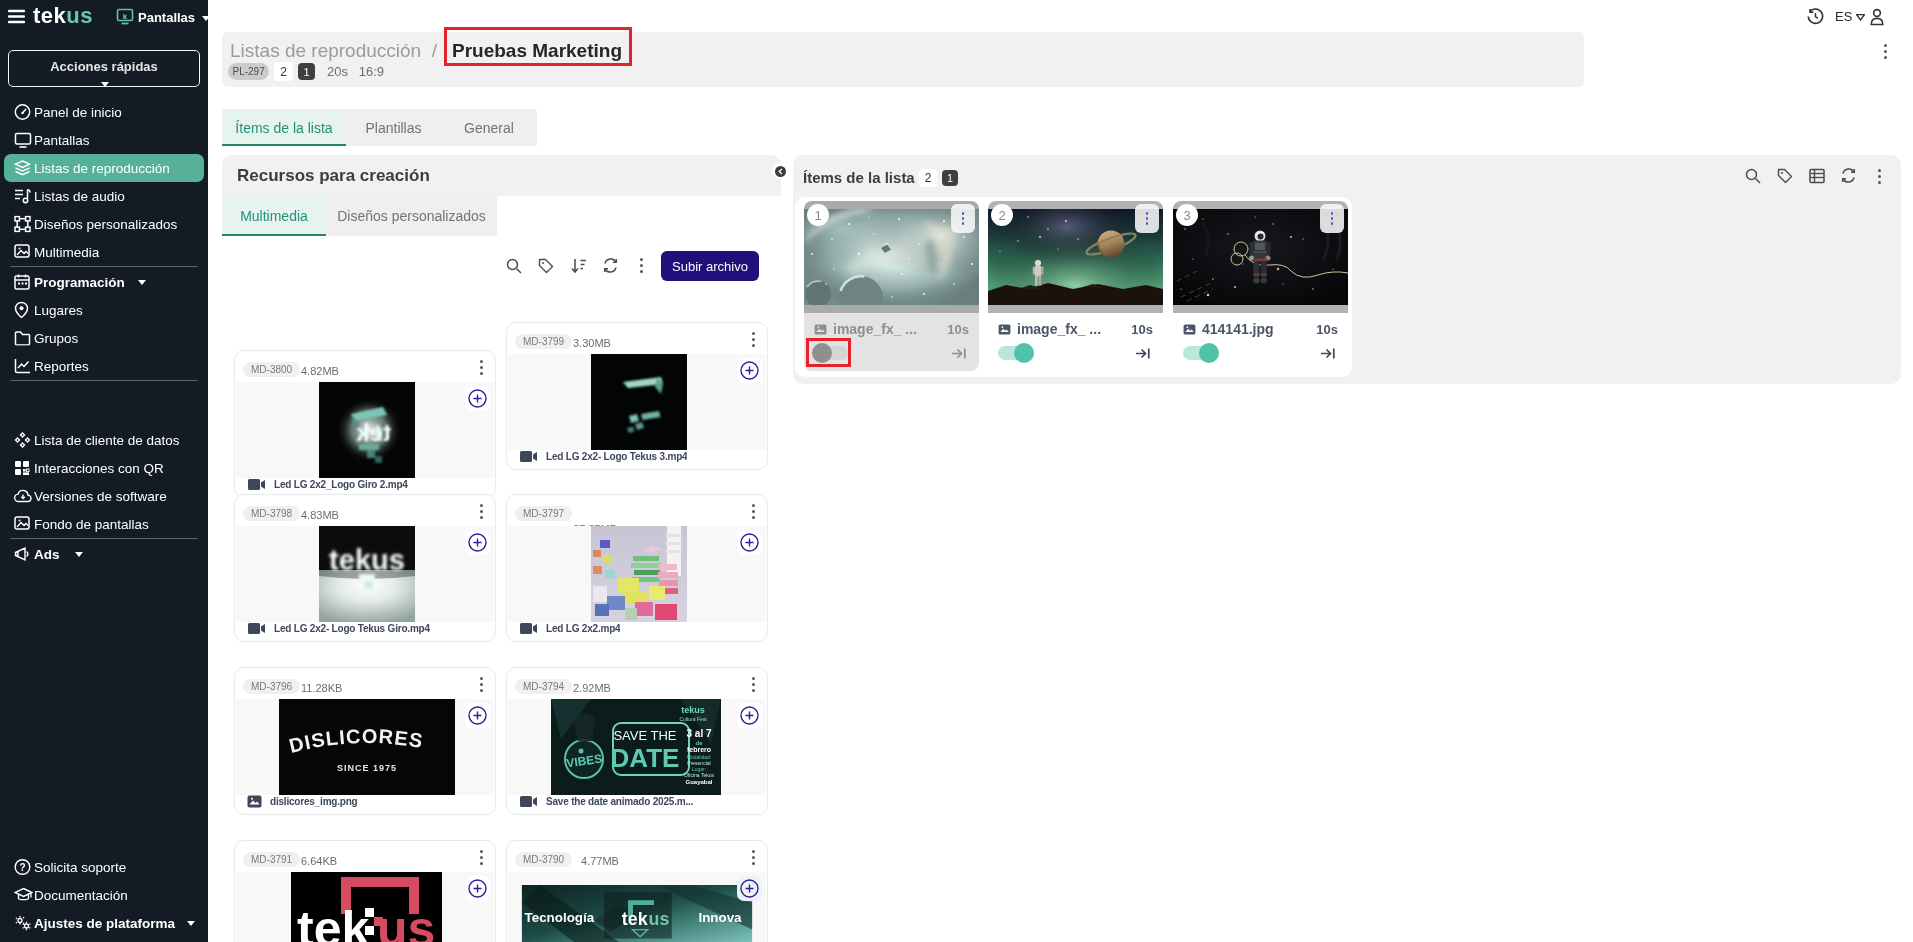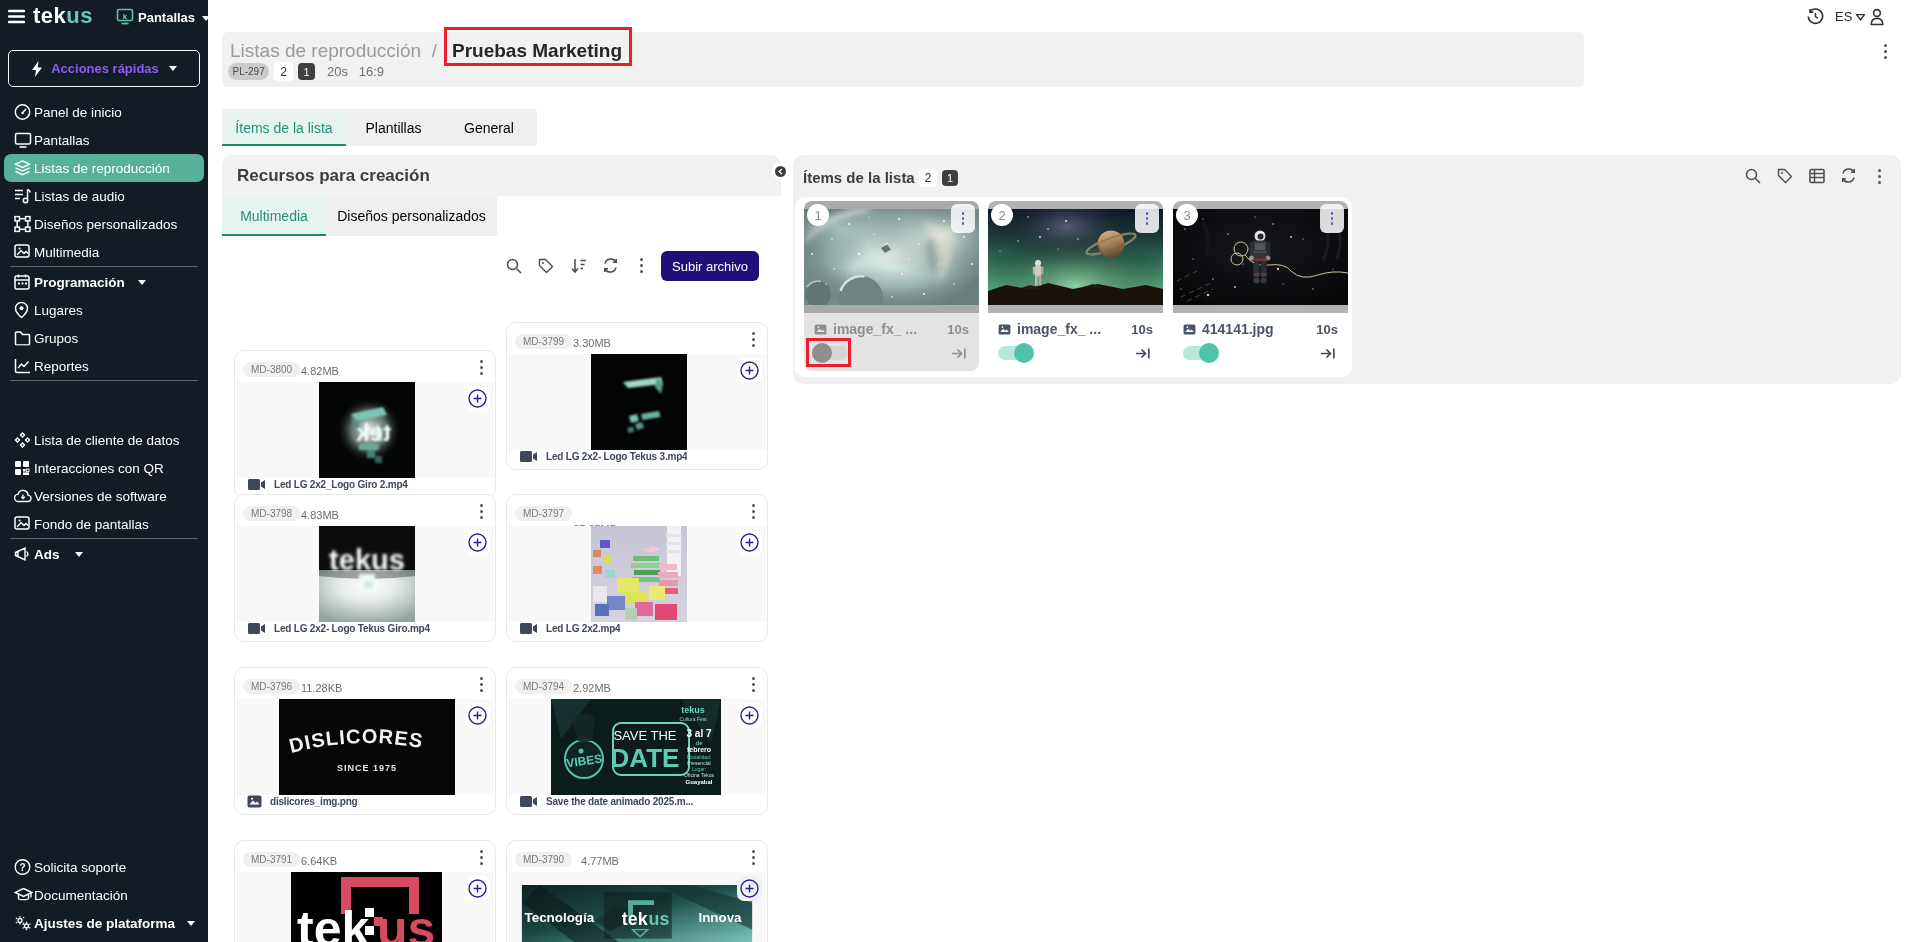--- a/index.html
+++ b/index.html
@@ -15,21 +15,21 @@
 .sb-item svg { position:absolute; left:14px; top:50%; transform:translateY(-50%); }
 .sb-div { position:absolute; left:10px; width:188px; height:1px; background:#5c636b; }
 .caret { display:inline-block; width:0; height:0; border-left:5px solid transparent; border-right:5px solid transparent; border-top:6px solid #fff; vertical-align:middle; margin-left:7px; }
 
 
 #grayhdr { position:absolute; left:222px; top:32px; width:1362px; height:55px; background:#f1f1f1; border-radius:6px; }
 .badge-pl { position:absolute; background:#cbcbcb; color:#4c4c4c; border-radius:9px; font-size:10px; padding:3px 4.5px; }
 
 
 .tabbar { position:absolute; background:#efefef; border-radius:2px; }
-.tab { position:absolute; top:0; height:100%; font-size:14px; color:#000000; display:flex; align-items:center; justify-content:center; }
+.tab { position:absolute; top:0; height:100%; font-size:14px; color:#737373; display:flex; align-items:center; justify-content:center; }
 .tab.active { background:#e7f3ee; color:#21917a; }
 .tab.active::after { content:""; position:absolute; left:0; bottom:0; width:100%; height:2px; background:#1d8a6e; }
 
 
 .mcard { position:absolute; width:262px; height:148px; background:#fff; border:1px solid #e9e9e9; border-radius:10px; }
 .mc-pill { position:absolute; left:8px; top:11px; background:#f0f0f0; border-radius:9px; font-size:10.5px; color:#7a7a7a; padding:2px 8px; }
 .mc-size { position:absolute; top:14px; font-size:11px; color:#6d6d6d; }
 .mc-pill { font-size:10px; }
 .mc-kebab { position:absolute; right:12px; top:9px; }
 .mc-thumbzone { position:absolute; left:1px; top:31px; width:258px; height:96px; background:#f8f8f8; }
@@ -73,21 +73,21 @@
 
     <div class="abs" style="left:33px;top:3px;font-size:22px;font-weight:bold;color:#fff;letter-spacing:0.5px;">tek<span style="color:#6cc7b2;">us</span></div>
 
     <svg class="abs" style="left:116px;top:8px;" width="18" height="17" viewBox="0 0 18 17">
       <rect x="1.5" y="1.5" width="15" height="11" rx="1.5" fill="none" stroke="#5fc0a8" stroke-width="1.6"></rect>
       <text x="9" y="10.5" font-size="8" fill="#cfe" text-anchor="middle" font-family="Liberation Sans">k</text>
       <line x1="5.5" y1="15.5" x2="12.5" y2="15.5" stroke="#5fc0a8" stroke-width="1.8"></line>
     </svg>
     <div class="abs" style="left:138px;top:10px;font-size:13px;font-weight:bold;color:#fff;white-space:nowrap;">Pantallas<span class="caret" style="border-top-width:5px;border-left-width:4px;border-right-width:4px;"></span></div>
 
-    <div class="abs" style="left:8px;top:50px;width:192px;height:37px;border:1.5px solid #f5f5f5;border-radius:5px;color:#8b5cf6;font-size:13px;font-weight:bold;display:flex;align-items:center;justify-content:center;gap:8px;">
+    <div class="abs" style="left:8px;top:50px;width:192px;height:37px;border:1.5px solid #f5f5f5;border-radius:5px;color:#e5e5e5;font-size:13px;font-weight:bold;display:flex;align-items:center;justify-content:center;gap:8px;flex-direction:column;">
       <svg width="12" height="16" viewBox="0 0 12 16">
           <path d="M7.5 0 L1 9 L5 9 L4 16 L11 6.5 L6.8 6.5 Z" fill="#fff"></path>
         </svg>
       Acciones rápidas<span class="caret" style="border-top-width:5px;border-left-width:4px;border-right-width:4px;margin-left:2px;"></span>
     </div>
 
     <div class="sb-item" style="top:98px;">
       <svg width="17" height="17" viewBox="0 0 17 17">
           <circle cx="8.5" cy="8.5" r="7.2" fill="none" stroke="#fff" stroke-width="1.5"></circle>
           <path d="M8.5 9.5 L12 5.5" stroke="#fff" stroke-width="1.5" fill="none"></path>

